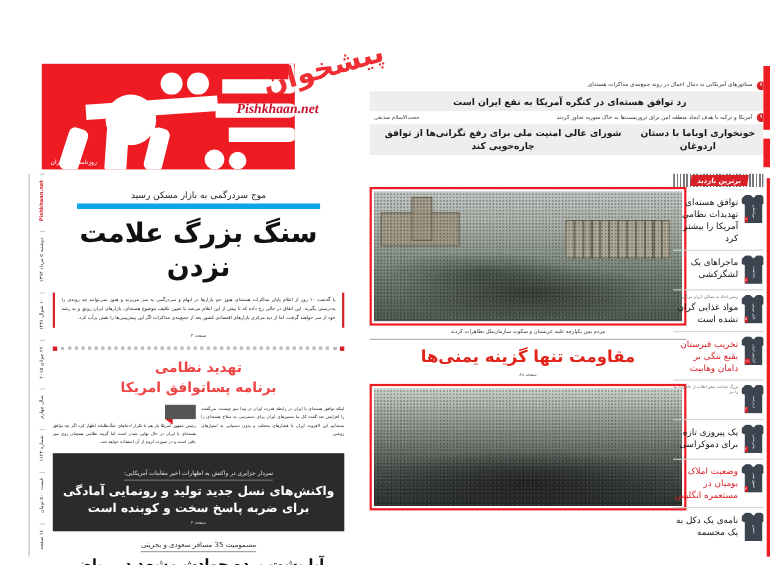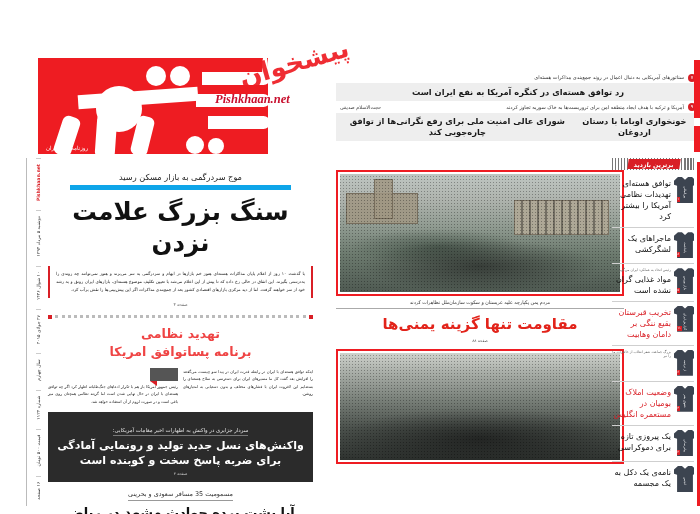--- a/index.html
+++ b/index.html
@@ -672,37 +672,37 @@
         <span class="j-num">۶</span>
       </div>
       <div class="sb-text">
         <div class="sb-over">بزرگ جماعت شعر انقلاب از خاطرات ما را نبر</div>
         <div class="sb-title"></div>
       </div>
     </div>
 
     <div class="sb-item">
       <div class="jersey">
+        <span class="j-label">پیام‌رسانی</span>
+        <span class="j-num">۲</span>
+      </div>
+      <div class="sb-text">
+        <div class="sb-over"></div>
+        <div class="sb-title">یک پیروزی تازه برای دموکراسی</div>
+      </div>
+    </div>
+
+    <div class="sb-item">
+      <div class="jersey">
         <span class="j-label">حقوق بشر</span>
         <span class="j-num">۴</span>
       </div>
       <div class="sb-text">
         <div class="sb-over"></div>
         <div class="sb-title red">وضعیت املاک بومیان در مستعمره انگلیس</div>
-      </div>
-    </div>
-
-    <div class="sb-item">
-      <div class="jersey">
-        <span class="j-label">پیام‌رسانی</span>
-        <span class="j-num">۲</span>
-      </div>
-      <div class="sb-text">
-        <div class="sb-over"></div>
-        <div class="sb-title">یک پیروزی تازه برای دموکراسی</div>
       </div>
     </div>
 
     <div class="sb-item">
       <div class="jersey">
         <span class="j-label">انجمن</span>
 
       </div>
       <div class="sb-text">
         <div class="sb-over"></div>

